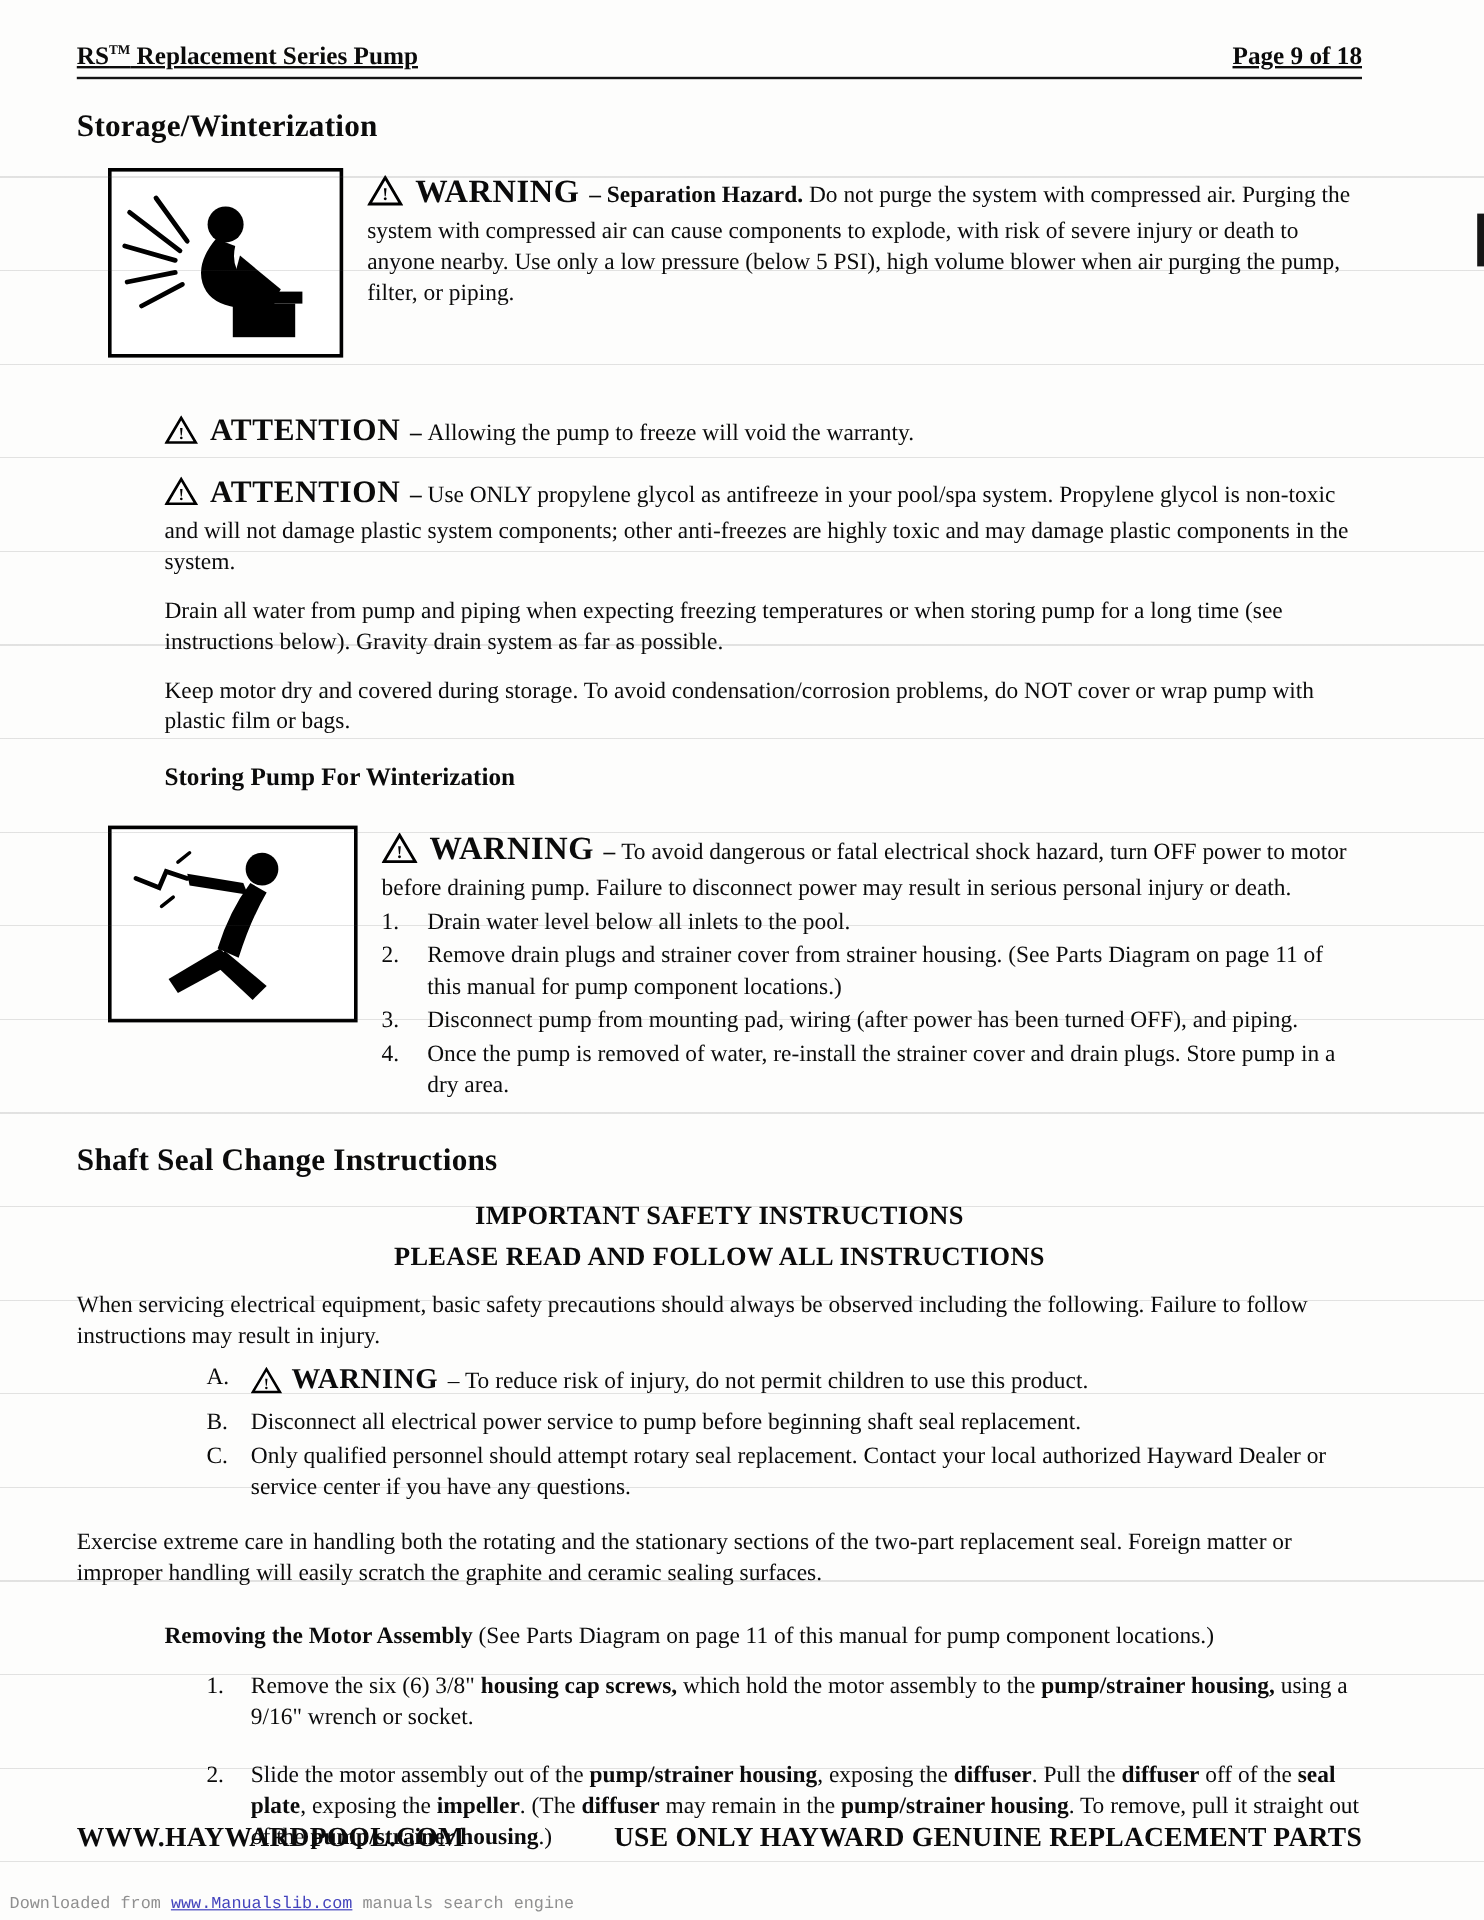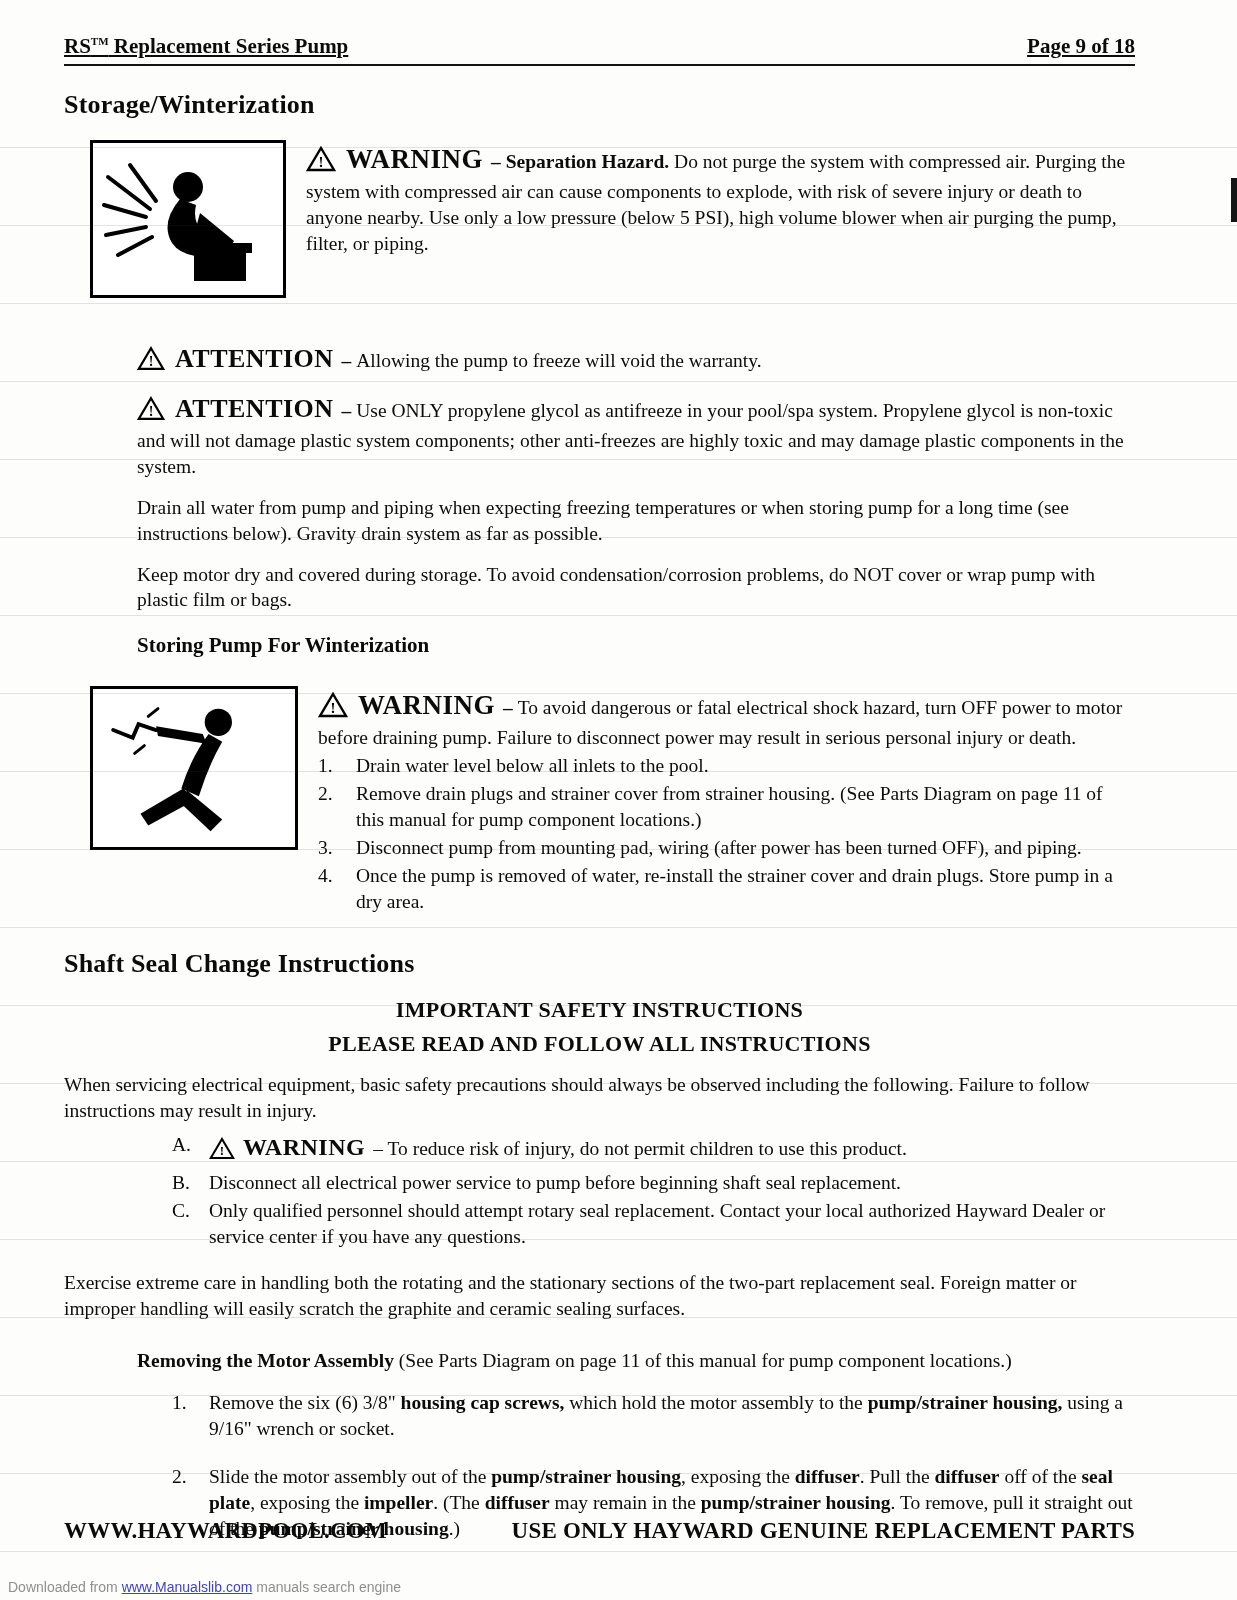--- a/index.html
+++ b/index.html
@@ -57,21 +57,21 @@
   .removing .bold{font-weight:bold}
 
   .steps2{margin:16px 0 0 108px}
   .steps2 .step{margin-top:14px}
   .steps2 .num{flex:0 0 37px}
 
   .doc-footer{position:absolute;left:64px;right:102px;bottom:56px;display:flex;
     justify-content:space-between;font-weight:bold;font-size:23px;letter-spacing:.2px}
 
   .watermark{position:absolute;left:8px;bottom:5px;font-size:14px;color:#8f8f8f;
-    font-family:Liberation Sans, sans-serif}
+    font-family:Liberation Mono, monospace}
   .watermark a{color:#4343bd}
 </style>
 </head>
 <body>
 
 <div class="page">
   <div class="scanlines"></div>
   <div class="edge-mark"></div>
 
   <header class="doc-header">

